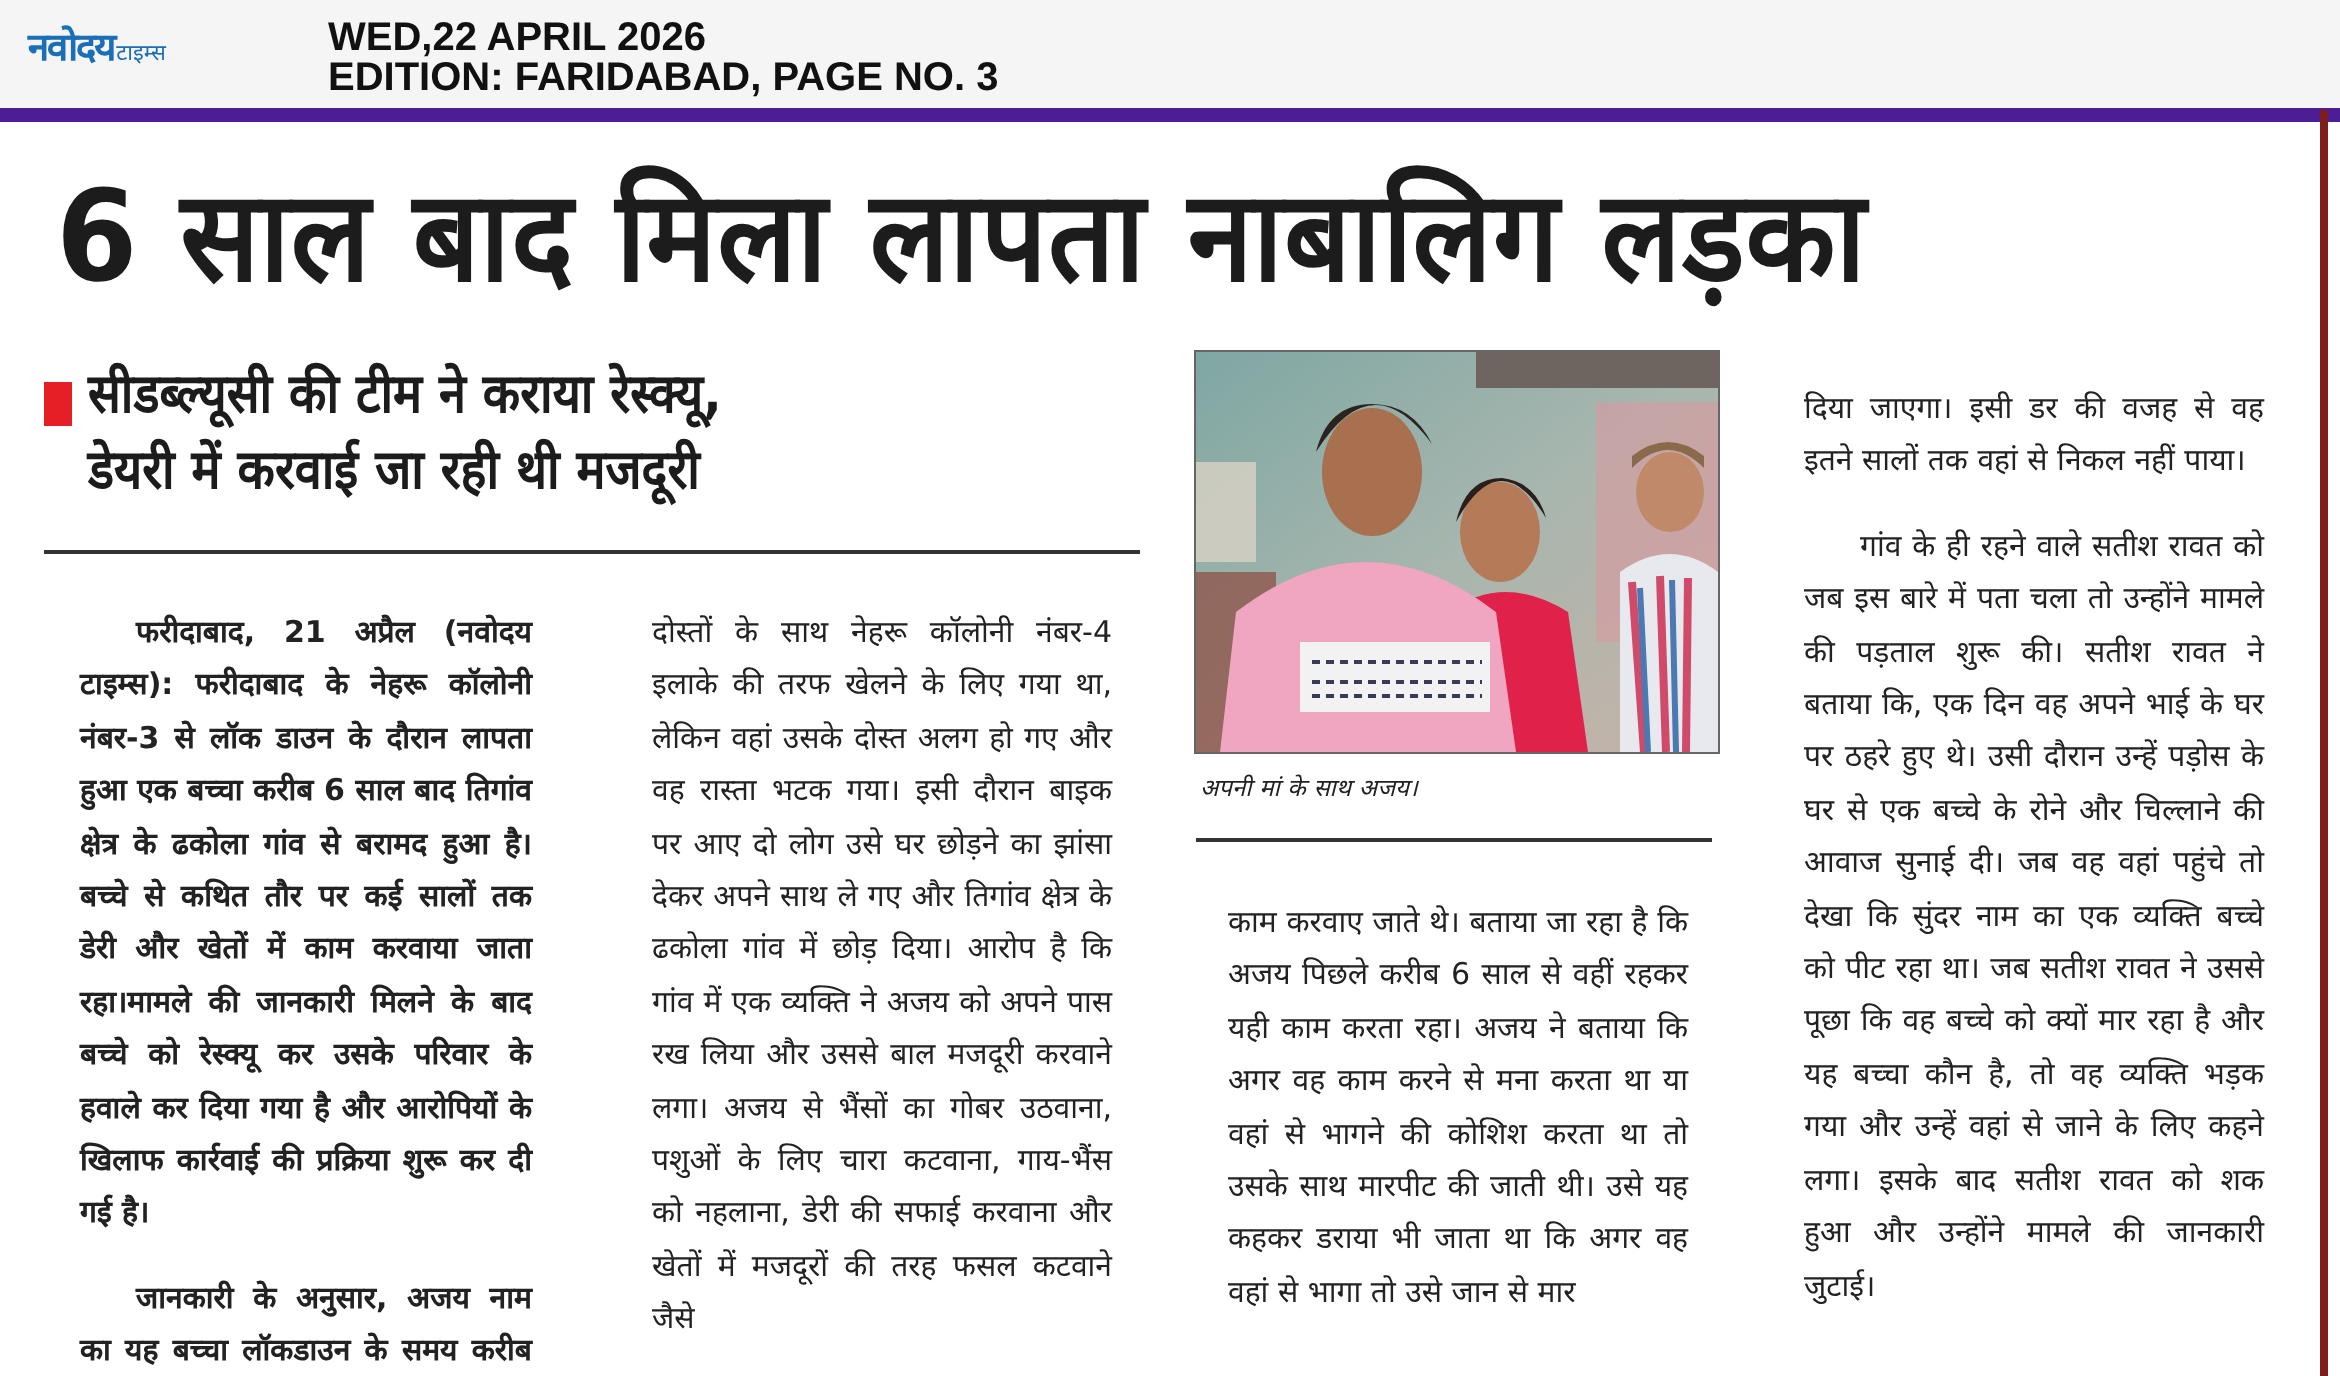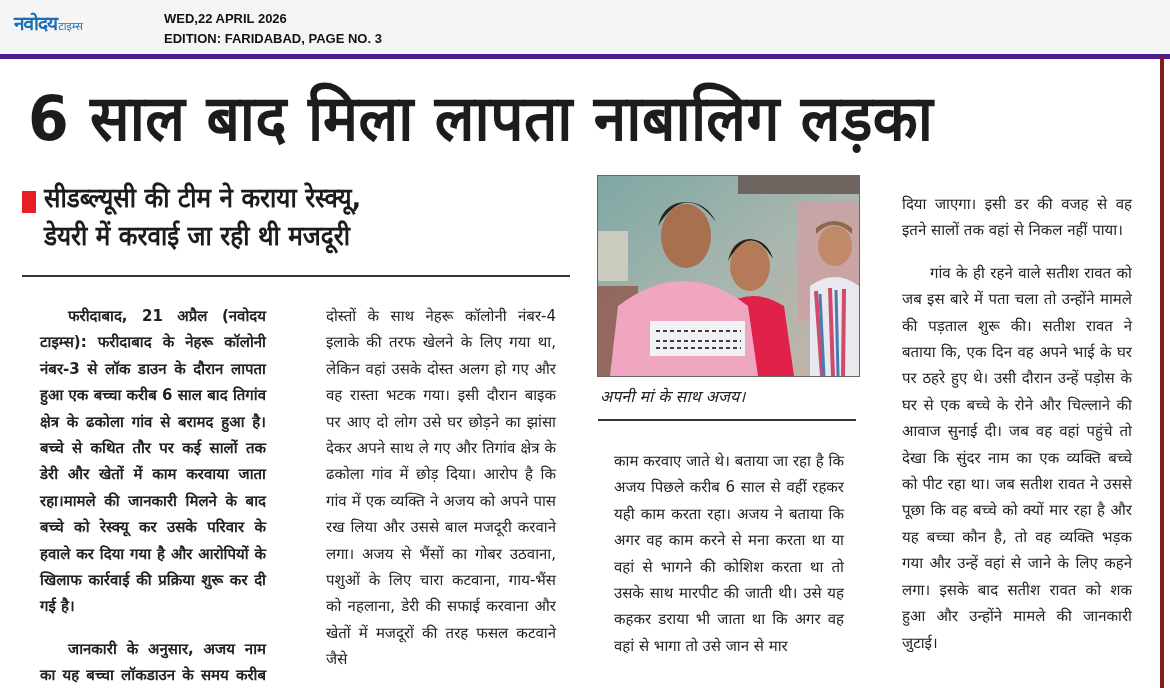--- a/index.html
+++ b/index.html
@@ -1,32 +1,32 @@
 <!DOCTYPE html>
 <html><head>
 <meta charset="utf-8">
 <style>
   html, body { margin:0; padding:0; }
   body { width:1170px; height:688px; overflow:hidden; background:#ffffff; font-family:"DejaVu Sans", sans-serif; color:#1a1a1a; position:relative; }
-  .topbar { position:absolute; left:0; top:0; width:1170px; height:54px; background:#f5f5f5; border-bottom:5px solid #4c1d95; }
+  .topbar { position:absolute; left:0; top:0; width:1170px; height:54px; background:#f5f5f5; border-bottom:7px solid #4c1d95; }
   .logo { position:absolute; left:14px; top:10px; display:flex; align-items:baseline; }
   .logo-main { font-family:"DejaVu Sans", sans-serif; font-weight:bold; font-size:19px; color:#1b6fb6; letter-spacing:-1px; }
   .logo-sub { font-family:"DejaVu Sans", sans-serif; font-size:11px; color:#1b6fb6; margin-left:1px; }
-  .edition { position:absolute; left:164px; top:9px; font-family:"Liberation Sans", sans-serif; font-size:13px; font-weight:bold; line-height:20px; color:#111; }
+  .edition { position:absolute; left:164px; top:9px; font-family:"Liberation Sans", sans-serif; font-size:20px; font-weight:bold; line-height:20px; color:#111; }
   .article { position:absolute; left:0; top:55px; width:1160px; height:633px; border-right:4px solid #7f1d1d; }
   .headline { position:absolute; left:28px; top:24px; width:1120px; font-family:"DejaVu Sans", sans-serif; font-weight:bold; font-size:63px; line-height:80px; color:#1c1c1c; letter-spacing:0.5px; white-space:nowrap; transform:scaleX(0.93); transform-origin:left center; }
   .subhead { position:absolute; left:22px; top:124px; width:540px; display:flex; }
   .bullet { width:14px; height:22px; background:#e61e25; margin-top:12px; margin-right:8px; flex-shrink:0; }
   .subhead-text { font-family:"DejaVu Sans", sans-serif; font-weight:bold; font-size:27px; line-height:38px; color:#1c1c1c; transform:scaleX(0.9); transform-origin:left center; white-space:nowrap; }
   .rule { position:absolute; height:1.5px; background:#333; }
   .col { position:absolute; font-family:"DejaVu Sans", sans-serif; font-size:15px; line-height:26.4px; color:#222; text-align:justify; }
   .col p { margin:16px; }
   .indent { text-indent:28px; }
   .photo { position:absolute; left:597px; top:120px; width:261px; height:200px; border:1px solid #666; overflow:hidden; background:#8a9c94; }
-  .caption { position:absolute; left:600px; top:330px; font-family:"DejaVu Sans", sans-serif; font-style:italic; font-size:16px; color:#222; }
+  .caption { position:absolute; left:600px; top:330px; font-family:"DejaVu Sans", sans-serif; font-style:italic; font-size:12px; color:#222; }
 </style>
 </head>
 <body>
 
 <div class="topbar">
   <div class="logo">
     <span class="logo-main">नवोदय</span>
     <span class="logo-sub">टाइम्स</span>
   </div>
   <div class="edition">

